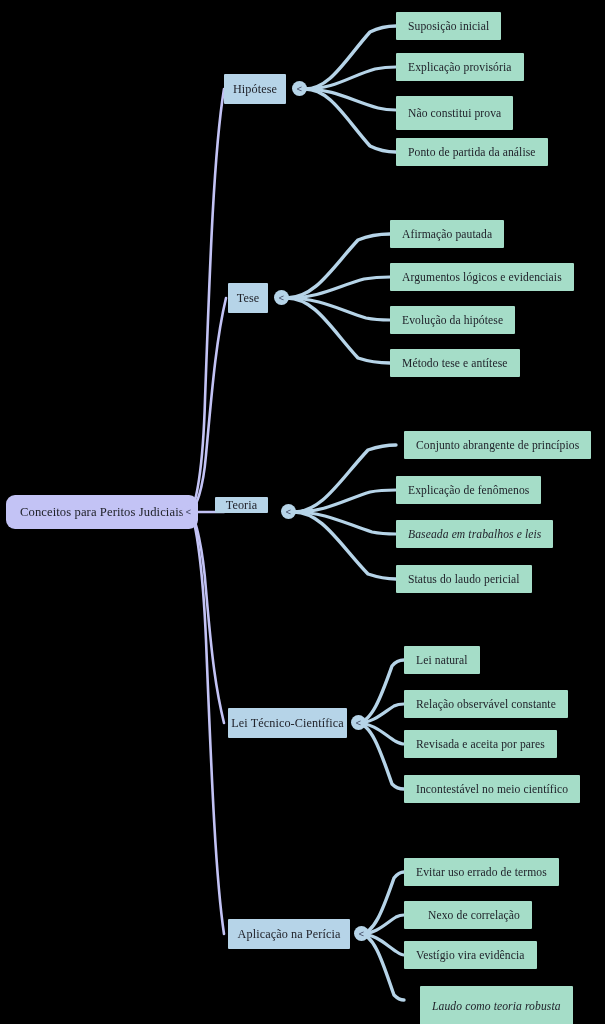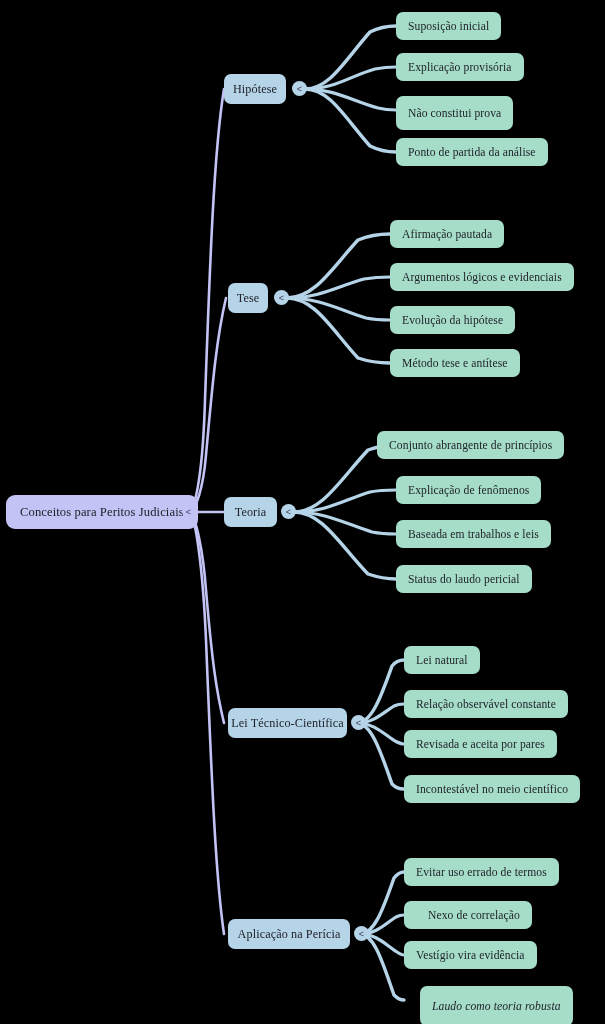--- a/index.html
+++ b/index.html
@@ -21,21 +21,21 @@
     top: 0;
     width: 605px;
     height: 1024px;
     pointer-events: none;
   }
   .node {
     position: absolute;
     box-sizing: border-box;
     display: flex;
     align-items: center;
-    border-radius: 7px;
+    border-radius: 1px;
     white-space: nowrap;
     color: #21232b;
     letter-spacing: .1px;
   }
   .node-root {
     background: #c3c3f5;
     border-radius: 9px;
     font-size: 12.6px;
     padding: 0 14px;
   }
@@ -162,34 +162,34 @@
   <div class="node node-leaf" style="left:390px; top:263px; height:28px;text-align:center;">
     <span>Argumentos lógicos e evidenciais</span>
   </div>
   <div class="node node-leaf" style="left:390px; top:306px; height:28px;">
     <span>Evolução da hipótese</span>
   </div>
   <div class="node node-leaf" style="left:390px; top:349px; height:28px;">
     <span>Método tese e antítese</span>
   </div>
 
-  <div class="node node-branch" style="left:224px; top:497px; height:30px; width:53px;">
+  <div class="node node-branch" style="left:215px; top:497px; height:16px; width:53px;">
     <span>Teoria</span>
   </div>
   <div class="toggle toggle-branch" style="left:281px; top:504px;">
     <span>&lt;</span>
   </div>
 
-  <div class="node node-leaf" style="left:377px; top:431px; height:28px;">
+  <div class="node node-leaf" style="left:404px; top:431px; height:28px;">
     <span>Conjunto abrangente de princípios</span>
   </div>
   <div class="node node-leaf" style="left:396px; top:476px; height:28px;">
     <span>Explicação de fenômenos</span>
   </div>
-  <div class="node node-leaf" style="left:396px; top:520px; height:28px;">
+  <div class="node node-leaf" style="left:396px; top:520px; height:28px;font-style:italic;">
     <span>Baseada em trabalhos e leis</span>
   </div>
   <div class="node node-leaf" style="left:396px; top:565px; height:28px;">
     <span>Status do laudo pericial</span>
   </div>
 
   <div class="node node-branch" style="left:228px; top:708px; height:30px; width:119px;">
     <span>Lei Técnico-Científica</span>
   </div>
   <div class="toggle toggle-branch" style="left:351px; top:715px;">

